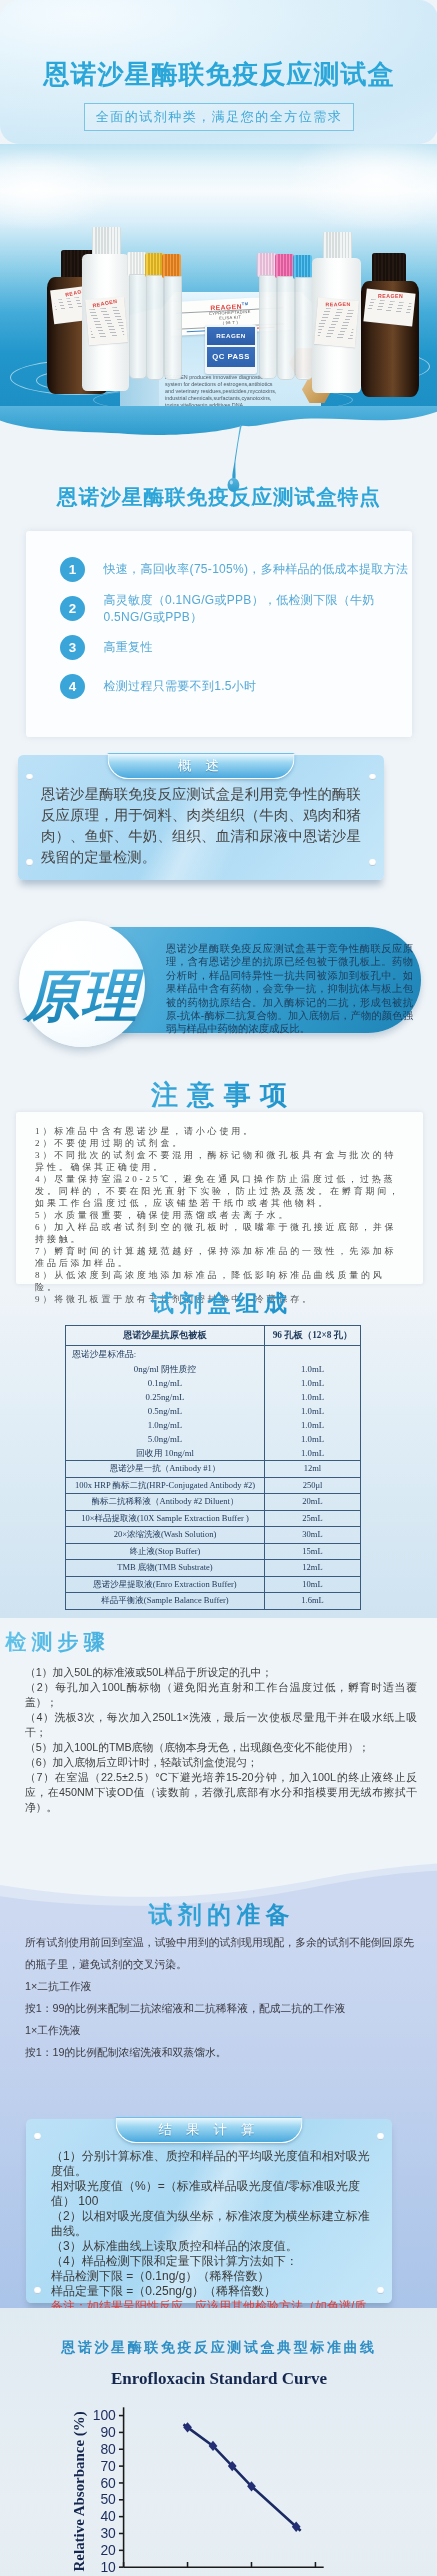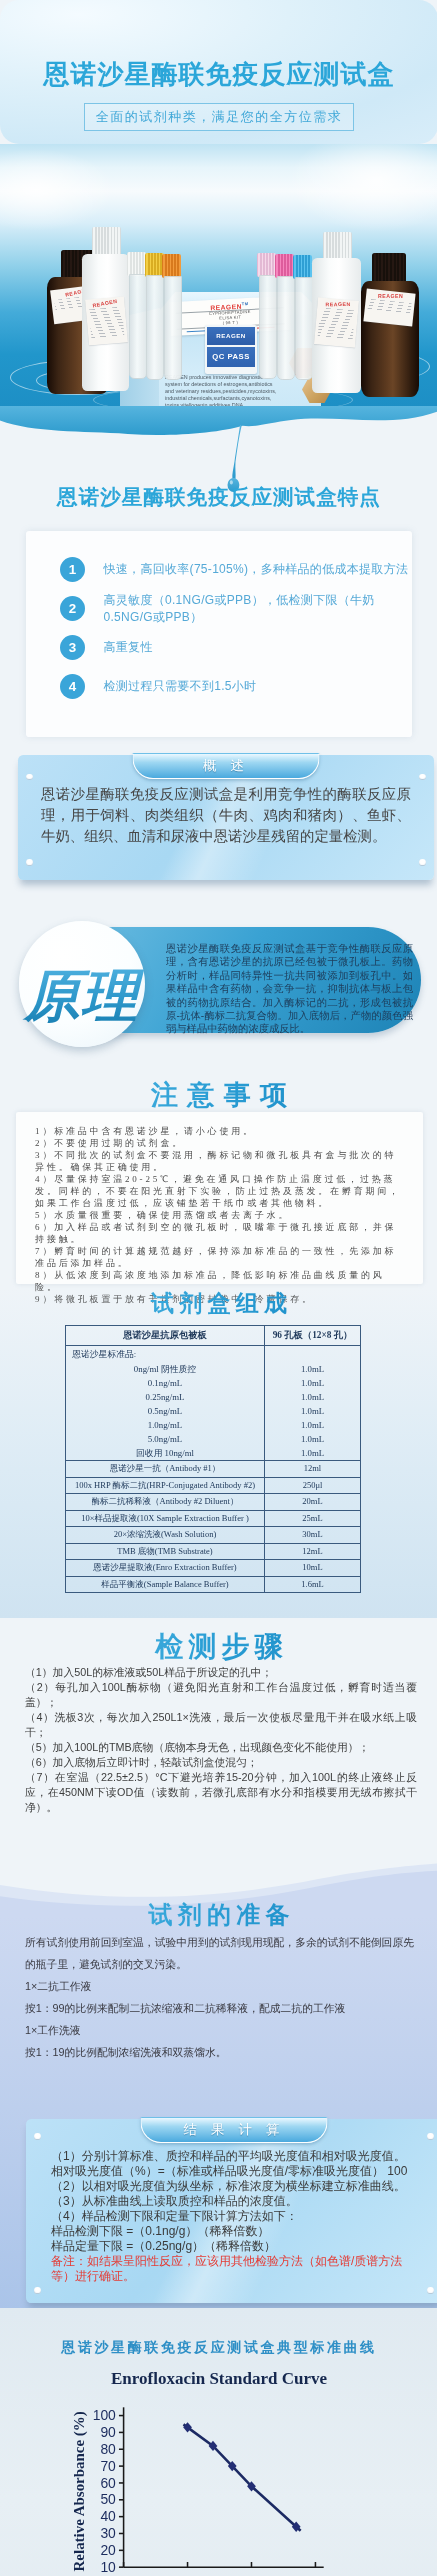--- a/index.html
+++ b/index.html
@@ -66,21 +66,21 @@
   
   .features-heading{position:absolute;top:483px;width:100%;text-align:center;
      font-size:20.6px;font-weight:bold;color:#2ca6d9;letter-spacing:1px;}
   .features-card{position:absolute;left:26px;top:531px;width:386px;height:206px;background:#fcfdfe;
      border-radius:3.1px;box-shadow:0 0 7.2px rgba(120,150,170,.18);padding-top:26px;box-sizing:border-box;}
   .feature-row{display:flex;align-items:center;height:25px;margin:0 0 14px 34px;}
   .feature-num{flex:0 0 25px;width:25px;height:25px;border-radius:50%;background:#3aa5d9;color:#fff;
      font-size:13.4px;font-weight:bold;text-align:center;line-height:25px;margin-right:18.5px;}
   .feature-text{font-size:12px;color:#55a9d7;letter-spacing:0.3px;}
   
-  .card-blue{position:absolute;left:18px;width:416px;border-radius:5.2px;
+  .card-blue{position:absolute;left:18px;width:366px;border-radius:5.2px;
      background:linear-gradient(130deg,#bce1f7 0%,#a8d8f3 45%,#c6e7f9 100%);
      box-shadow:0 6.2px 7.2px -2.1px rgba(100,130,160,.45);overflow:visible;}
   .card-sheen{position:absolute;inset:0;border-radius:5.2px;overflow:hidden;pointer-events:none;}
   .card-sheen::after{content:"";position:absolute;inset:0;
      background:linear-gradient(115deg,transparent 42%,rgba(255,255,255,.4) 50%,transparent 62%);}
   .tab{position:absolute;top:-2.1px;left:50%;transform:translateX(-50%);width:185px;height:24px;
      background:linear-gradient(180deg,#eaf8ff 0%,#9ed7f2 35%,#4aa9de 100%);
      border:1px solid #fff;border-top:1.5px solid #6fc0e8;border-radius:0 0 20.6px 20.6px;
      box-shadow:0 2.1px 3.1px rgba(40,100,140,.3);color:#fff;text-align:center;line-height:23px;
      font-size:13.4px;letter-spacing:5.2px;text-shadow:0 0.5px 1px rgba(30,90,130,.5);}
@@ -121,22 +121,22 @@
   .kt-row{display:flex;border-top:1px solid #3a5a7e;}
   .kt-row.first{border-top:none;font-weight:bold;}
   .kt-l{width:199px;border-right:1px solid #3a5a7e;box-sizing:border-box;}
   .kt-r{flex:1;}
   .kt-center{display:flex;align-items:center;justify-content:center;}
   .kt-line{height:14px;line-height:14px;text-align:center;font-size:8.8px;white-space:nowrap;}
   .kt-name{height:15.5px;line-height:15.5px;text-align:center;font-size:8.5px;white-space:nowrap;overflow:hidden;}
   .kt-head{height:18.5px;line-height:18.5px;font-size:9.3px;text-align:center;white-space:nowrap;}
   .kt-stdlabel{height:16.5px;line-height:16.5px;font-size:8.8px;padding-left:6.2px;}
   
-  .steps-heading{position:absolute;top:1628px;width:100%;text-align:center;
-     font-size:28px;font-weight:bold;letter-spacing:5.2px;text-indent:5.2px;}
+  .steps-heading{position:absolute;top:1628px;width:100%;
+     font-size:21px;font-weight:bold;letter-spacing:5.2px;text-indent:5.2px;}
   #steps-list{position:absolute;left:25px;top:1665px;width:392px;}
   #steps-list p{margin:0;font-size:10.8px;line-height:15px;color:#3d3d3d;text-align:justify;}
   
   .prep-wave{position:absolute;top:1851px;left:0;}
   .prep-band{position:absolute;top:1916px;left:0;width:438px;height:393px;
      background:linear-gradient(180deg,#cdd9f1 0%,#c2d2ee 35%,#aac4e9 100%);}
   .prep-heading{position:absolute;top:1899px;width:100%;text-align:center;
      font-size:24px;font-weight:bold;letter-spacing:5.2px;text-indent:5.2px;z-index:5;}
   #prep-block{position:absolute;left:25px;top:1931px;width:389px;z-index:5;}
   #prep-block p{margin:0;font-size:10.8px;line-height:22px;color:#3a3a42;text-align:justify;}
@@ -397,20 +397,28 @@
         <div class="kt-r kt-center">
           <div class="kt-name">25mL</div>
         </div>
       </div>
       <div class="kt-row">
         <div class="kt-l kt-center">
           <div class="kt-name">20×浓缩洗液(Wash Solution)</div>
         </div>
         <div class="kt-r kt-center">
           <div class="kt-name">30mL</div>
+        </div>
+      </div>
+      <div class="kt-row">
+        <div class="kt-l kt-center">
+          <div class="kt-name">终止液(Stop Buffer)</div>
+        </div>
+        <div class="kt-r kt-center">
+          <div class="kt-name">15mL</div>
         </div>
       </div>
       <div class="kt-row">
         <div class="kt-l kt-center">
           <div class="kt-name">TMB 底物(TMB Substrate)</div>
         </div>
         <div class="kt-r kt-center">
           <div class="kt-name">12mL</div>
         </div>
       </div>

